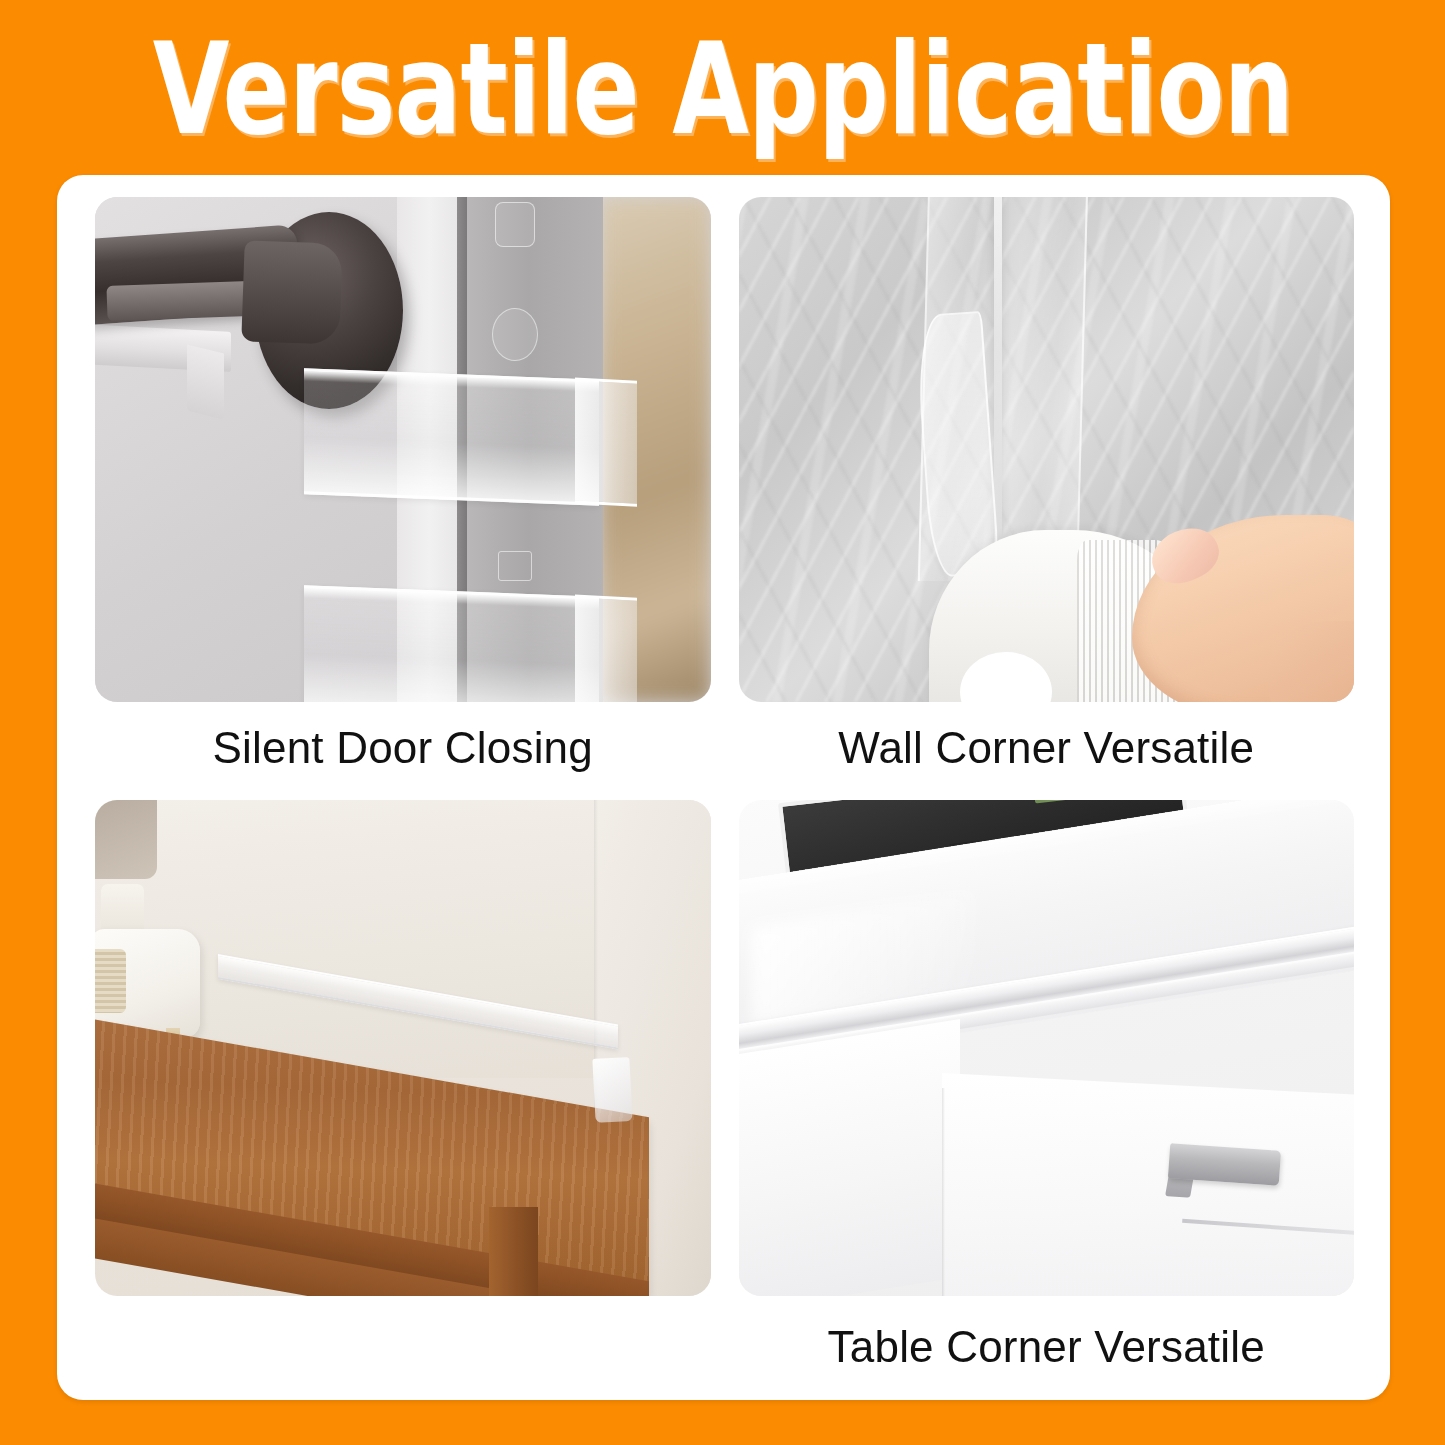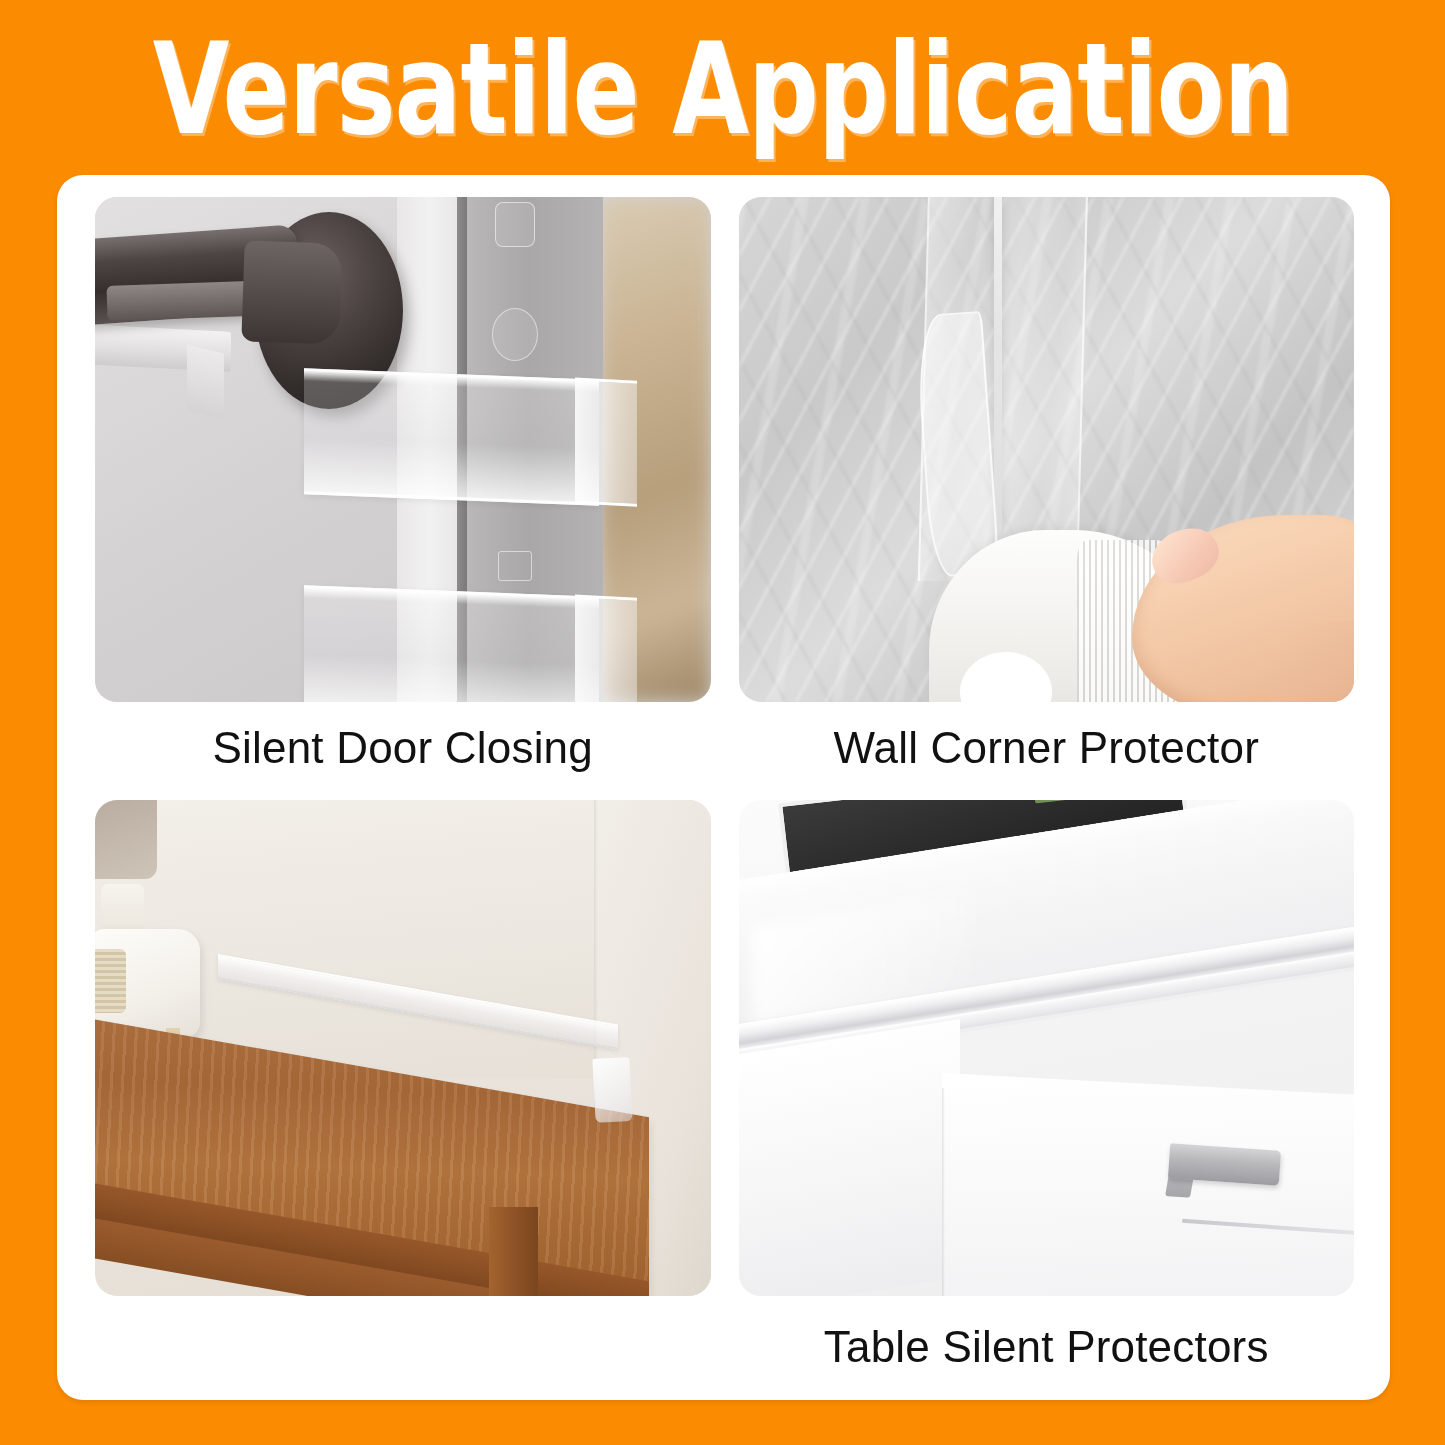--- a/index.html
+++ b/index.html
@@ -476,21 +476,21 @@
         <div class="corner-line"></div>
         <div class="tape"></div>
         <div class="tape-peel"></div>
         <div class="roll"></div>
         <div class="roll-rings"></div>
         <div class="roll-hole"></div>
         <div class="finger"></div>
         <div class="nail"></div>
         <div class="finger2"></div>
       </div>
-      <div class="caption">Wall Corner Protector</div>
+      <div class="caption">Wall Corner Versatile</div>
     </div>
 
     <div class="cell bottom">
       <div class="photo p3">
         <div class="wall-back"></div>
         <div class="wall-right"></div>
         <div class="wall-corner"></div>
         <div class="dark-corner"></div>
         <div class="app-top"></div>
         <div class="appliance"></div>
@@ -521,17 +521,17 @@
         <div class="protector"></div>
         <div class="protector-low"></div>
         <div class="prot-cap"></div>
         <div class="cab-left-face"></div>
         <div class="cab-front"></div>
         <div class="cab-seam"></div>
         <div class="drawer-line"></div>
         <div class="handle-arm"></div>
         <div class="handle"></div>
       </div>
-      <div class="caption">Table Silent Protectors</div>
+      <div class="caption">Table Corner Versatile</div>
     </div>
 
   </div>
 </div>
 
 </body></html>

